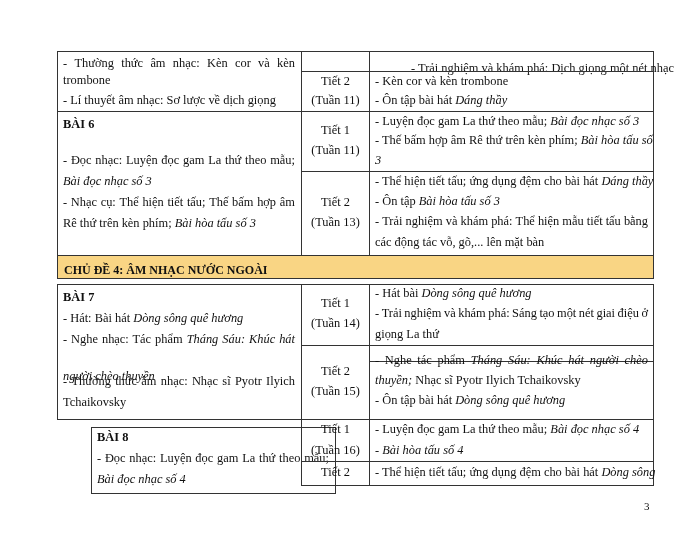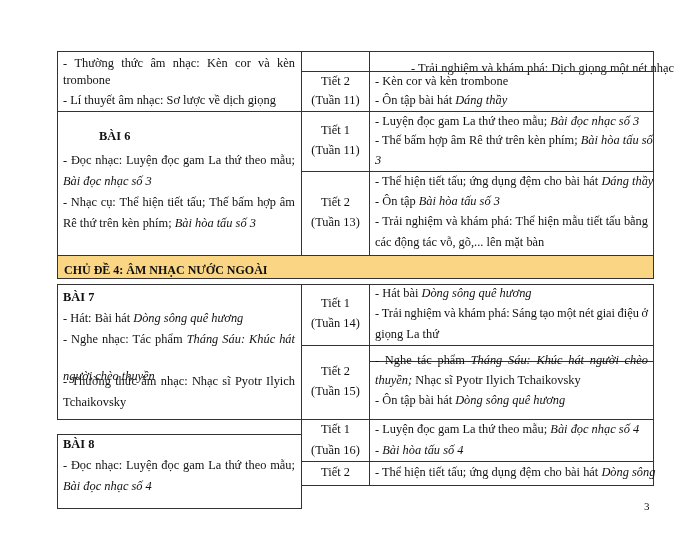--- a/index.html
+++ b/index.html
@@ -54,21 +54,21 @@
       <div class="line" style="top:20px;">(Tuần 11)</div>
     </div>
     <div class="cell c3" style="top:20px;height:41px;">
       <div class="line" style="top:1px;">- Kèn cor và kèn trombone</div>
       <div class="line" style="top:20px;"><span>- Ôn tập bài hát </span><i>Dáng thầy</i></div>
     </div>
   </div>
 
   <div class="row" style="top:60px;height:145px;">
     <div class="cell c1" style="top:0;height:145px;">
-      <div class="line" style="top:16px;font-weight:bold;margin-left:36px;">BÀI 6</div>
+      <div class="line" style="top:4px;font-weight:bold;">BÀI 6</div>
       <div class="line just" style="top:40px;">
             <span>-</span>
             <span>Đọc</span>
             <span>nhạc:</span>
             <span>Luyện</span>
             <span>đọc</span>
             <span>gam</span>
             <span>La</span>
             <span>thứ</span>
             <span>theo</span>
@@ -175,21 +175,21 @@
       <div class="line" style="top:37px;">(Tuần 15)</div>
     </div>
     <div class="cell c3" style="top:61px;height:75px;">
       <div class="line just" style="top: 6px; display: block; text-align: justify; text-align-last: justify; white-space: normal;"><span><span>- Nghe tác phẩm </span><i>Tháng Sáu: Khúc hát người chèo</i></span></div>
       <div class="line" style="top:26px;"><i>thuyền;</i><span> Nhạc sĩ Pyotr Ilyich Tchaikovsky</span></div>
       <div class="line" style="top:46px;"><span>- Ôn tập bài hát </span><i>Dòng sông quê hương</i></div>
     </div>
   </div>
 
   <div class="row" style="top:368px;height:67px;">
-    <div class="cell c1" style="top:15px;height:75px;">
+    <div class="cell c1" style="top:8px;height:67px;margin-left:34px;">
       <div class="line" style="top:1px;font-weight:bold;">BÀI 8</div>
       <div class="line just" style="top:22px;">
             <span>-</span>
             <span>Đọc</span>
             <span>nhạc:</span>
             <span>Luyện</span>
             <span>đọc</span>
             <span>gam</span>
             <span>La</span>
             <span>thứ</span>

